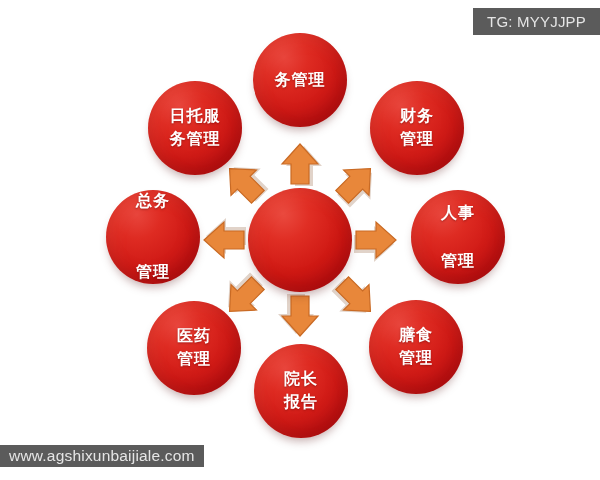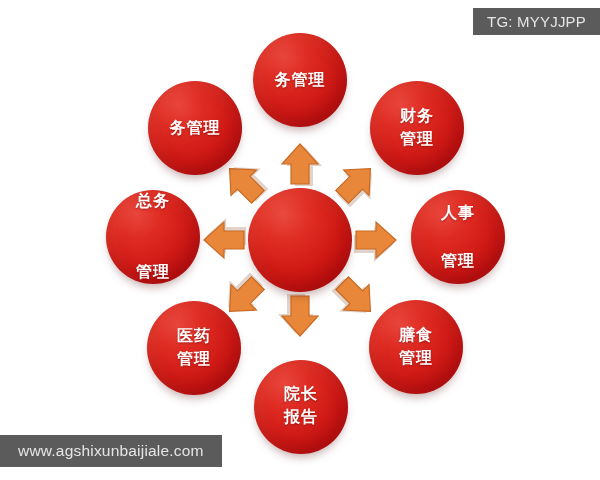--- a/index.html
+++ b/index.html
@@ -35,22 +35,22 @@
   #wm-top {
     top: 8px;
     right: 0px;
     height: 27px;
     padding: 0 14px;
     font-size: 15px;
   }
   #wm-bottom {
     left: 0px;
     bottom: 13px;
-    height: 32px;
-    padding: 0 18px;
+    height: 22px;
+    padding: 0 9px;
     font-size: 15.5px;
   }
 
   
   .node {
     position: absolute;
     border-radius: 50%;
     display: flex;
     flex-direction: column;
     align-items: center;
@@ -201,32 +201,33 @@
   <div class="node petal" style="left:411px; top:190px;gap:25px;">
     <span class="ln">人事</span>
     <span class="ln">管理</span>
   </div>
 
   <div class="node petal" style="left:369px; top:300px;">
     <span class="ln">膳食</span>
     <span class="ln">管理</span>
   </div>
 
-  <div class="node petal" style="left:254px; top:360px;font-family:Liberation Mono, monospace;">
+  <div class="node petal" style="left:254px; top:344px;">
     <span class="ln">院长</span>
     <span class="ln">报告</span>
   </div>
 
   <div class="node petal" style="left:147px; top:301px;">
     <span class="ln">医药</span>
     <span class="ln">管理</span>
   </div>
 
   <div class="node petal" style="left:106px; top:190px;justify-content:space-between;">
     <span class="ln">总务</span>
     <span class="ln">管理</span>
   </div>
 
   <div class="node petal" style="left:148px; top:81px;">
+    <span class="ln">日托服</span>
     <span class="ln">务管理</span>
   </div>
 
 </div>
 
 </body></html>

